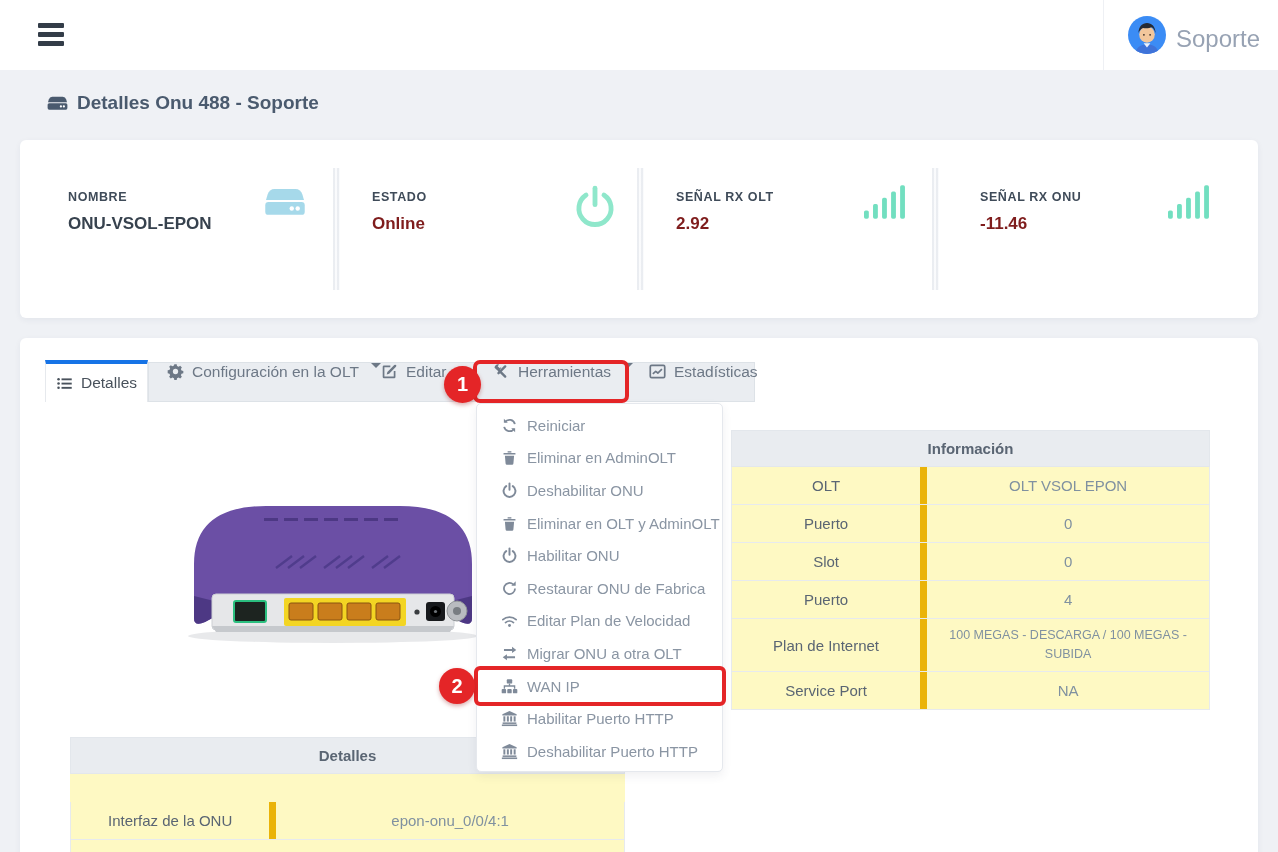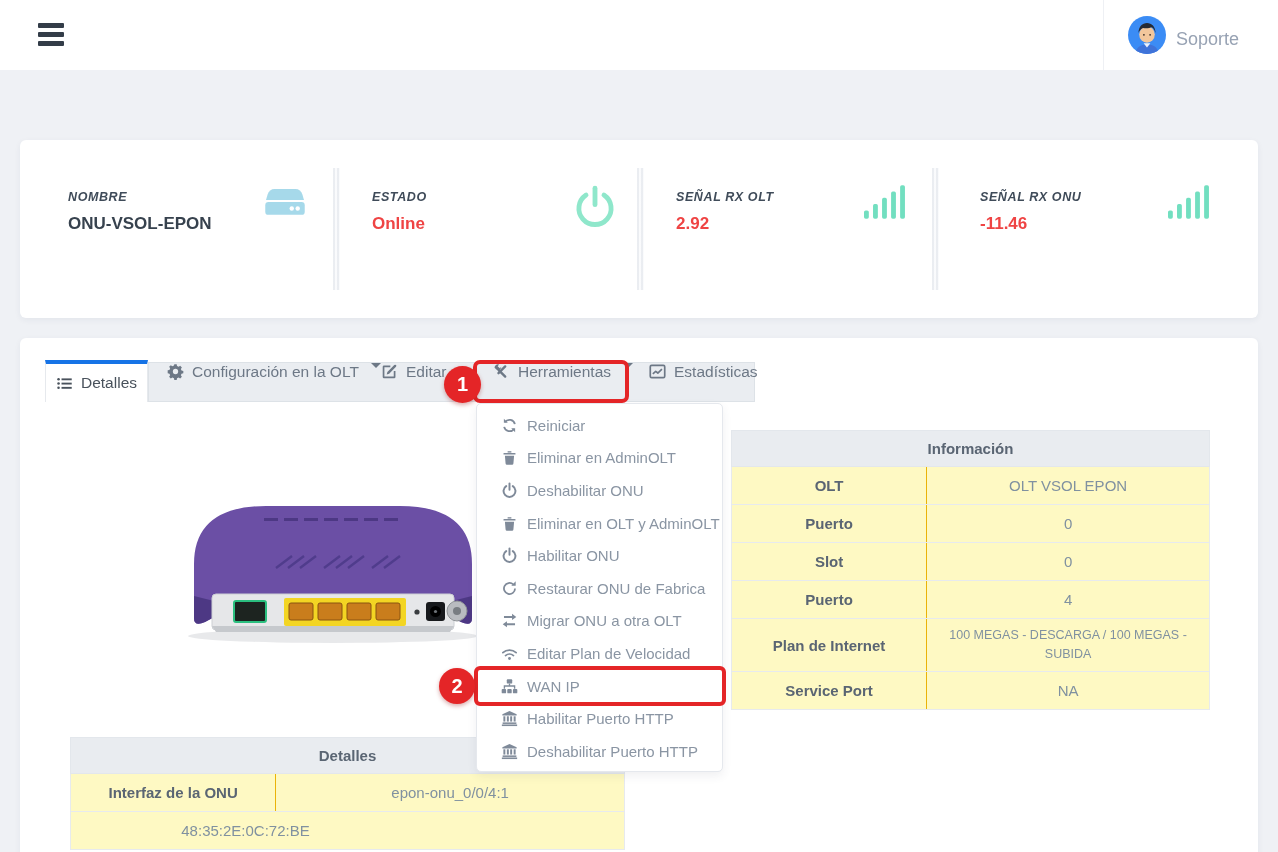--- a/index.html
+++ b/index.html
@@ -11,34 +11,34 @@
   }
   .abs{position:absolute;}
 
   
   .topbar{position:absolute;left:0;top:0;width:1278px;height:70px;background:#ffffff;}
   .burger{position:absolute;left:38px;top:23px;width:26px;height:24px;cursor:pointer;}
   .burger span{display:block;width:26px;height:5px;background:#333c48;border-radius:1px;margin-bottom:4px;}
   .nav-divider{position:absolute;left:1103px;top:0;width:1px;height:70px;background:#eef0f4;}
   .avatar{position:absolute;left:1128px;top:16px;width:38px;height:38px;}
   .user-name{position:absolute;left:1176px;top:0;height:78px;display:flex;align-items:center;
-    font-size:18px;color:#97a2b3;}
+    font-size:24px;color:#97a2b3;}
 
   
   .page-title{position:absolute;left:47px;top:92px;display:flex;align-items:center;gap:9px;
     font-size:19px;font-weight:bold;color:#4a5a6e;}
   .page-title .ticon{width:21px;height:19px;display:inline-flex;color:#4a5a6e;}
 
   
   .status-card{position:absolute;left:20px;top:140px;width:1238px;height:178px;background:#fff;
     border-radius:6px;box-shadow:0 2px 6px rgba(40,55,80,.06);}
   .stat{position:absolute;top:50px;}
-  .stat .lbl{font-size:12.5px;font-weight:bold;letter-spacing:.6px;color:#3f4b59;margin-bottom:10px;font-style:italic;}
+  .stat .lbl{font-size:12.5px;font-weight:bold;letter-spacing:.6px;color:#3f4b59;margin-bottom:10px;}
   .stat .val{font-size:17px;font-weight:bold;color:#37424e;}
-  .stat .val.green{color:#ef4444;}
+  .stat .val.green{color:#7f1d1d;}
   .stat-icon{position:absolute;top:44px;}
   .vdiv{position:absolute;top:28px;height:122px;width:7px;opacity:.85;
     background:repeating-linear-gradient(90deg,#e7eaef 0 2px,#f9fafc 2px 4px);}
 
   
   .main-card{position:absolute;left:20px;top:338px;width:1238px;height:560px;background:#fff;
     border-radius:6px;box-shadow:0 2px 6px rgba(40,55,80,.06);}
 
   
   .tab-active{position:absolute;left:45px;top:360px;width:103px;height:42px;background:#fff;
@@ -60,21 +60,21 @@
   .mitem{height:32.6px;flex:0 0 32.6px;display:flex;align-items:center;gap:9px;padding-left:24px;
     font-size:15px;color:#8a95a3;cursor:pointer;}
   .mitem .icn{width:17px;height:17px;display:inline-flex;color:#7f8a99;}
 
   
   .tbl{position:absolute;background:#fef9c3;font-size:15px;z-index:5;}
   .tbl .thead{background:#e9ecf0;border:1px solid #e3e7ec;box-sizing:border-box;
     display:flex;align-items:center;justify-content:center;font-weight:bold;color:#5a6573;}
   .trow{display:flex;border:1px solid #e7eaee;border-top:none;box-sizing:border-box;}
   .tcell{display:flex;align-items:center;justify-content:center;box-sizing:border-box;text-align:center;}
-  .tcell.k{font-weight:bold;color:#5a6573;border-right:1px solid #eab308;}
+  .tcell.k{font-weight:normal;color:#5a6573;border-right:7px solid #eab308;}
   .tcell.v{color:#8091a0;}
   .tcell.v.small{font-size:12.5px;line-height:1.5;padding:0 14px;}
 
   
   .rbox{position:absolute;border:4px solid #e42527;border-radius:7px;z-index:70;box-sizing:border-box;}
   .rbadge{position:absolute;background:#e42527;border-radius:50%;color:#fff;font-weight:bold;
     font-size:20px;display:flex;align-items:center;justify-content:center;z-index:71;
     box-shadow:0 2px 4px rgba(150,20,20,.35);}
 
   .router{position:absolute;left:172px;top:498px;width:322px;height:150px;z-index:1;}
@@ -105,20 +105,31 @@
           <path d="M7.5 38c0-6.2 5.2-9.8 11.5-9.8S30.5 31.8 30.5 38z" fill="#3f73d9"></path>
           <path d="M15.6 27.2h6.8L19 31.4z" fill="#fff" opacity=".9"></path>
           <circle cx="15.9" cy="18.8" r=".9" fill="#3a2f28"></circle>
           <circle cx="22.1" cy="18.8" r=".9" fill="#3a2f28"></circle>
         </g>
       </svg>
     </div>
     <div class="user-name">Soporte</div>
   </header>
 
+  <div class="page-title">
+    <span class="ticon">
+        <svg viewBox="0 0 34 30" width="21" height="19" fill="currentColor">
+          <path d="M8.5 4h17q4.2 0 5.6 4.6l1.3 4.4H1.6l1.3-4.4Q4.3 4 8.5 4z"></path>
+          <rect x="1" y="14.6" width="32" height="10.4" rx="2.6"></rect>
+          <circle cx="22.5" cy="19.8" r="1.8" fill="#fff"></circle>
+          <circle cx="27.3" cy="19.8" r="1.8" fill="#fff"></circle>
+        </svg>
+      </span>
+    <span>Detalles Onu 488 - Soporte</span>
+  </div>
 
   <section class="status-card">
     <div class="stat abs" style="left:48px;">
       <div class="lbl">NOMBRE</div>
       <div class="val">ONU-VSOL-EPON</div>
     </div>
     <div class="stat-icon abs" style="left:244px;color:#a6d9ea;"><svg viewBox="0 0 34 30" width="42" height="37" fill="currentColor">
           <path d="M8.5 4h17q4.2 0 5.6 4.6l1.3 4.4H1.6l1.3-4.4Q4.3 4 8.5 4z"></path>
           <rect x="1" y="14.6" width="32" height="10.4" rx="2.6"></rect>
           <circle cx="22.5" cy="19.8" r="1.8" fill="#fff"></circle>
@@ -281,21 +292,21 @@
       <div class="tcell v small" style="width:283px;">100 MEGAS - DESCARGA / 100 MEGAS - SUBIDA</div>
     </div>
     <div class="trow" style="height:38px;">
       <div class="tcell k" style="width:196px;">Service Port</div>
       <div class="tcell v" style="width:283px;">NA</div>
     </div>
   </div>
 
   <div class="tbl" style="left:70px;top:737px;width:555px;">
     <div class="thead" style="height:37px;">Detalles</div>
-    <div class="trow" style="height:38px;">
+    <div class="trow" style="height:38px;margin-top:28px;">
       <div class="tcell k" style="width:206px;">Interfaz de la ONU</div>
       <div class="tcell v" style="width:349px;">epon-onu_0/0/4:1</div>
     </div>
     <div class="trow" style="height:38px;">
       <div class="tcell v" style="width:349px;">48:35:2E:0C:72:BE</div>
     </div>
   </div>
 
   <div class="dropdown">
     <div class="mitem">
@@ -351,36 +362,36 @@
       <span class="icn">
           <svg viewBox="0 0 20 20" width="17" height="17">
             <path d="M16.5 10a6.5 6.5 0 1 1-2.1-4.8" fill="none" stroke="currentColor" stroke-width="2.1"></path>
             <path d="M17.3 1.5v5.2h-5.2z" fill="currentColor"></path>
           </svg>
         </span>
       <span>Restaurar ONU de Fabrica</span>
     </div>
     <div class="mitem">
       <span class="icn">
-          <svg viewBox="0 0 20 20" width="17" height="17" fill="currentColor">
-            <path d="M3.5 5.8h9.5V3.4L18 7l-5 3.6V8.2H3.5z" transform="translate(0,-1.2)"></path>
-            <path d="M16.5 12h-9.5v-2.4L2 13.2l5 3.6v-2.4h9.5z" transform="translate(0,1.2)"></path>
-          </svg>
-        </span>
-      <span>Migrar ONU a otra OLT</span>
-    </div>
-    <div class="mitem">
-      <span class="icn">
           <svg viewBox="0 0 20 20" width="17" height="17" fill="none" stroke="currentColor" stroke-width="2" stroke-linecap="round">
             <path d="M2.2 9a11.5 11.5 0 0 1 15.6 0"></path>
             <path d="M5.3 12.4a7.2 7.2 0 0 1 9.4 0"></path>
             <circle cx="10" cy="15.8" r="1.7" fill="currentColor" stroke="none"></circle>
           </svg>
         </span>
       <span>Editar Plan de Velocidad</span>
+    </div>
+    <div class="mitem">
+      <span class="icn">
+          <svg viewBox="0 0 20 20" width="17" height="17" fill="currentColor">
+            <path d="M3.5 5.8h9.5V3.4L18 7l-5 3.6V8.2H3.5z" transform="translate(0,-1.2)"></path>
+            <path d="M16.5 12h-9.5v-2.4L2 13.2l5 3.6v-2.4h9.5z" transform="translate(0,1.2)"></path>
+          </svg>
+        </span>
+      <span>Migrar ONU a otra OLT</span>
     </div>
     <div class="mitem">
       <span class="icn">
           <svg viewBox="0 0 20 20" width="17" height="17" fill="currentColor">
             <rect x="6.8" y="1.5" width="6.4" height="5" rx="1"></rect>
             <rect x="0.8" y="13" width="5.2" height="5" rx="1"></rect>
             <rect x="7.4" y="13" width="5.2" height="5" rx="1"></rect>
             <rect x="14" y="13" width="5.2" height="5" rx="1"></rect>
             <path d="M9.2 6.5h1.6v2.1h6v3.9h-1.6v-2.3H4.8v2.3H3.2V8.6h6z"></path>
           </svg>

